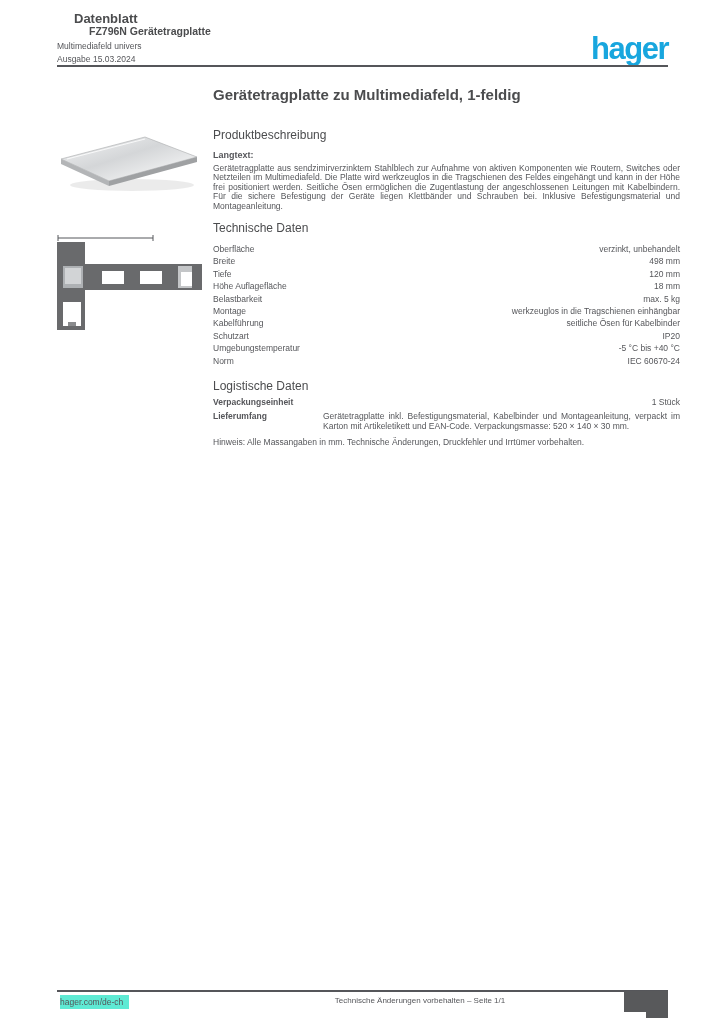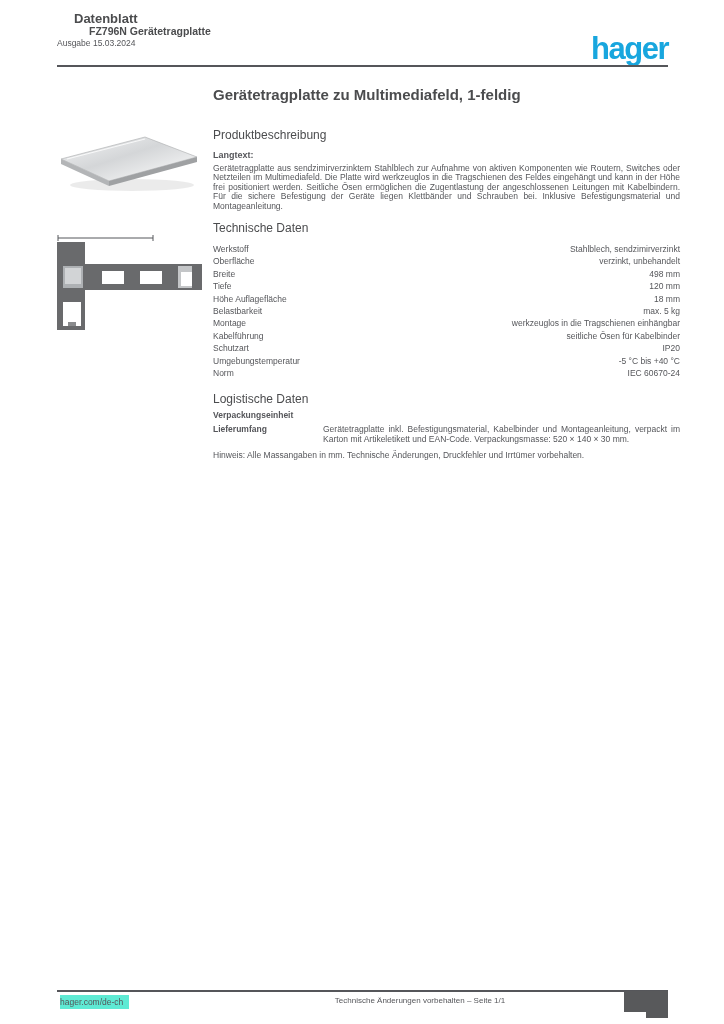--- a/index.html
+++ b/index.html
@@ -50,20 +50,21 @@
   .badge-tab { position:absolute; left:646px; top:1012px; width:22px; height:6px; background:#58595b; }
 </style>
 </head>
 <body>
 
 <div class="page">
 
   <div class="hdr">
     <div class="l1">Datenblatt</div>
     <div class="l2">FZ796N Gerätetragplatte</div>
+    <div class="l3">Multimediafeld univers</div>
     <div class="l4">Ausgabe 15.03.2024</div>
   </div>
 
   <div class="logo" id="logo" style="color: rgb(24, 166, 222);">hager</div>
 
   <div class="rule top"></div>
 
   <svg class="photo" width="145" height="62" viewBox="0 0 145 62">
     <defs>
       <linearGradient id="metal" x1="0" y1="0" x2="1" y2="1">
@@ -101,24 +102,20 @@
   <div class="main">
     <div class="title">Gerätetragplatte zu Multimediafeld, 1-feldig</div>
 
     <div class="sec-h desc">Produktbeschreibung</div>
     <div class="sublabel">Langtext:</div>
     <div class="para">Gerätetragplatte aus sendzimirverzinktem Stahlblech zur Aufnahme von aktiven Komponenten wie Routern, Switches oder Netzteilen im Multimediafeld. Die Platte wird werkzeuglos in die Tragschienen des Feldes eingehängt und kann in der Höhe frei positioniert werden. Seitliche Ösen ermöglichen die Zugentlastung der angeschlossenen Leitungen mit Kabelbindern. Für die sichere Befestigung der Geräte liegen Klettbänder und Schrauben bei. Inklusive Befestigungsmaterial und Montageanleitung.</div>
 
     <div class="sec-h tech">Technische Daten</div>
     <div class="rows">
         <div class="trow">
-        <span class="lab">Werkstoff</span>
-        <span class="val">Stahlblech, sendzimirverzinkt</span>
-      </div>
-        <div class="trow">
         <span class="lab">Oberfläche</span>
         <span class="val">verzinkt, unbehandelt</span>
       </div>
         <div class="trow">
         <span class="lab">Breite</span>
         <span class="val">498 mm</span>
       </div>
         <div class="trow">
         <span class="lab">Tiefe</span>
         <span class="val">120 mm</span>
@@ -149,20 +146,21 @@
       </div>
         <div class="trow">
         <span class="lab">Norm</span>
         <span class="val">IEC 60670-24</span>
       </div>
       </div>
 
     <div class="sec-h log">Logistische Daten</div>
     <div class="lrow">
       <span class="lab">Verpackungseinheit</span>
+      <span class="val right">1 Stück</span>
     </div>
     <div class="lrow">
       <span class="lab">Lieferumfang</span>
       <span class="val">Gerätetragplatte inkl. Befestigungsmaterial, Kabelbinder und Montageanleitung, verpackt im Karton mit Artikeletikett und EAN-Code. Verpackungsmasse: 520 × 140 × 30 mm.</span>
     </div>
     <div class="note">Hinweis: Alle Massangaben in mm. Technische Änderungen, Druckfehler und Irrtümer vorbehalten.</div>
   </div>
 
   <div class="rule bottom"></div>
   <a class="foot-left" href="#">hager.com/de-ch</a>

